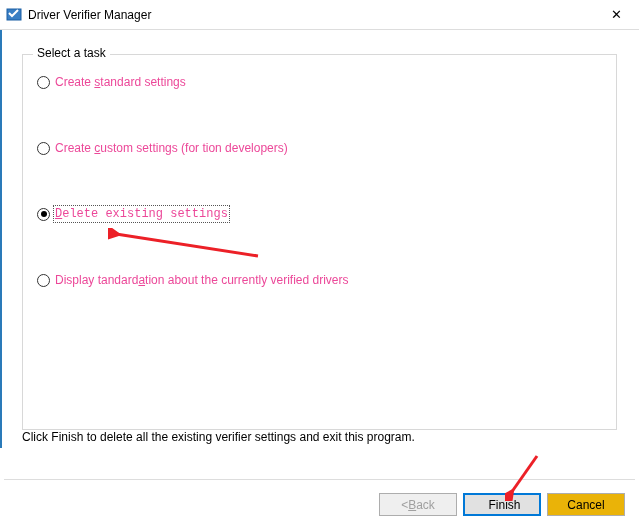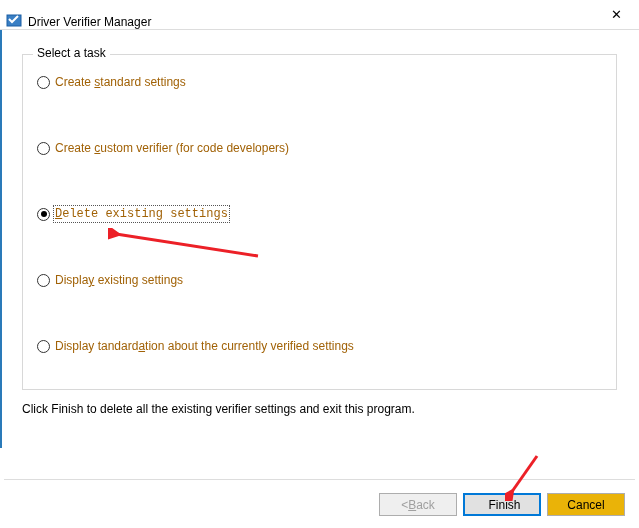--- a/index.html
+++ b/index.html
@@ -12,21 +12,21 @@
       width: 639px;
       height: 528px;
       overflow: hidden;
       position: relative;
     }
     .titlebar {
       height: 30px;
       background: #fff;
       border-bottom: 1px solid #ddd;
       display: flex;
-      align-items: flex-end;
+      align-items: center;
       padding: 0 0 0 6px;
       position: relative;
     }
     .titlebar .icon {
       width: 16px;
       height: 16px;
       margin-right: 6px;
       display: flex;
       align-items: center;
       justify-content: center;
@@ -48,21 +48,21 @@
     }
     .close-x { font-size: 13px; font-family: Arial; }
     .content {
       padding: 14px 22px 10px 22px;
     }
     .groupbox {
       border: 1px solid #d8d8d8;
       position: relative;
       padding: 20px 14px 18px 14px;
       margin-top: 10px;
-      height: 336px;
+      height: 376px;
     }
     .group-legend {
       position: absolute;
       top: -9px;
       left: 10px;
       background: #fff;
       padding: 0 4px;
       font-size: 12px;
       color: #000;
     }
@@ -86,30 +86,30 @@
     }
     .radio.checked::after {
       content: "";
       width: 6px;
       height: 6px;
       background: #000;
       border-radius: 50%;
     }
     .radio-label {
       font-size: 12px;
-      color: #a16207;
+      color: #ec4899;
     }
     .radio-label.sel {
       outline: 1px dotted #555;
       outline-offset: 1px;
       font-family: Liberation Mono, monospace;
     }
     .underline { text-decoration: underline; }
     .instruct {
-      margin-top: 12px;
+      margin-top: 0;
       font-size: 12px;
       color: #000;
     }
     .sep {
       position: absolute;
       left: 0;
       right: 0;
       bottom: 48px;
       height: 1px;
       background: #ddd;
@@ -187,36 +187,32 @@
   <div class="groupbox">
     <div class="group-legend">Select a task</div>
 
     <div class="radio-row">
       <span class="radio"></span>
       <span class="radio-label"><span>Create </span><span class="underline">s</span><span>tandard settings</span></span>
     </div>
 
     <div class="radio-row">
       <span class="radio"></span>
-      <span class="radio-label"><span>Create </span><span class="underline">c</span><span>ustom verifier (for code developers)</span></span>
+      <span class="radio-label"><span>Create </span><span class="underline">c</span><span>ustom settings (for tion developers)</span></span>
     </div>
 
     <div class="radio-row">
       <span class="radio checked"></span>
       <span class="radio-label sel"><span></span><span class="underline">D</span><span>elete existing settings</span></span>
     </div>
 
+
     <div class="radio-row">
       <span class="radio"></span>
-      <span class="radio-label"><span>Displa</span><span class="underline">y</span><span> existing settings</span></span>
-    </div>
-
-    <div class="radio-row">
-      <span class="radio"></span>
-      <span class="radio-label"><span>Display tandard</span><span class="underline">a</span><span>tion about the currently verified settings</span></span>
+      <span class="radio-label"><span>Display tandard</span><span class="underline">a</span><span>tion about the currently verified drivers</span></span>
     </div>
   </div>
 
   <div class="instruct">Click Finish to delete all the existing verifier settings and exit this program.</div>
 </div>
 
 <div class="sep"></div>
 
 <div class="button-row">
   <button class="btn disabled">

